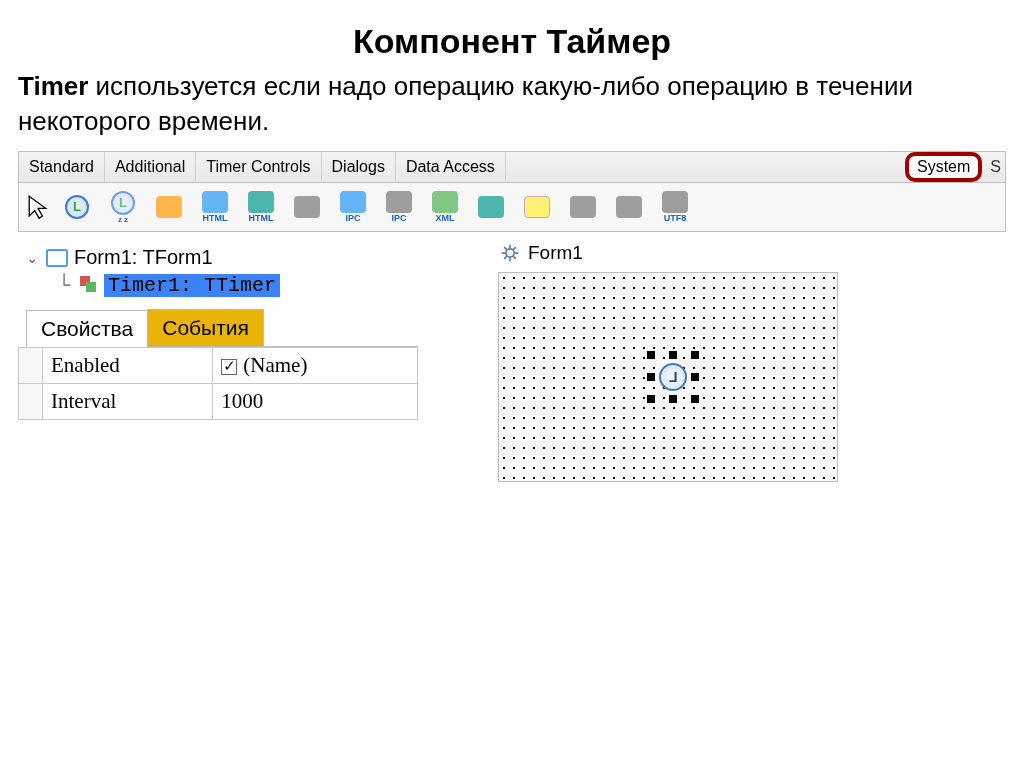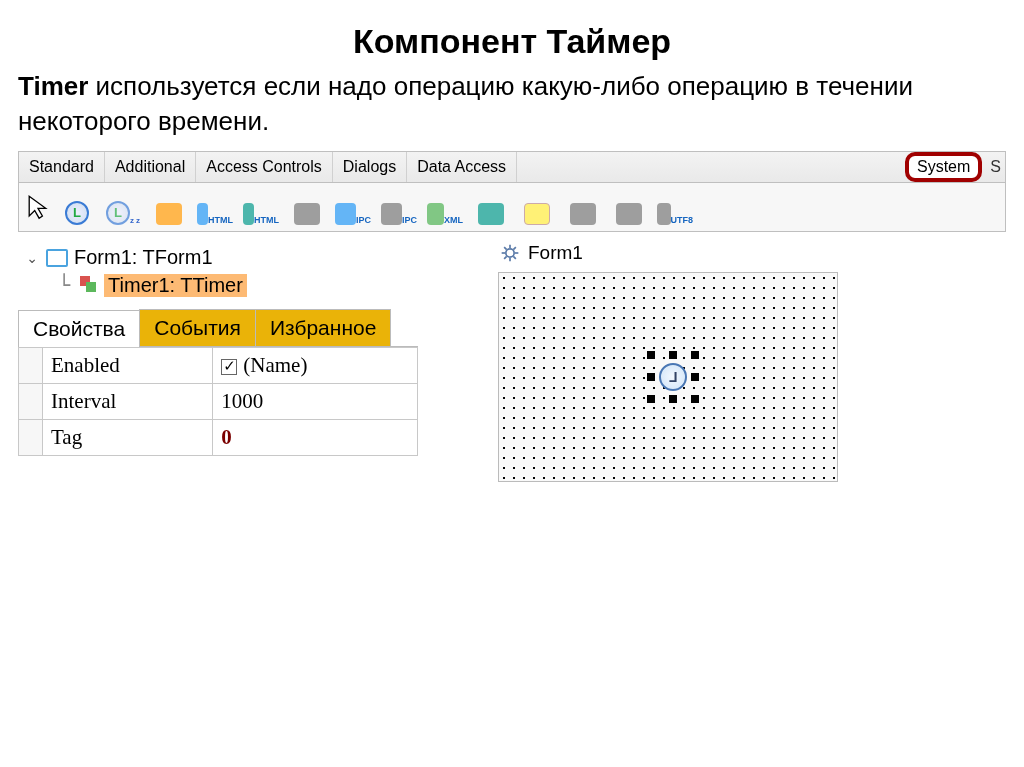--- a/index.html
+++ b/index.html
@@ -62,21 +62,21 @@
     border-left:1px solid #bfbfbf;
     border-right:1px solid #bfbfbf;
     border-bottom:1px solid #bfbfbf;
   }
   .cursor-icon {
     width: 22px; height: 26px;
     display:flex;align-items:center;justify-content:center;
   }
   .pico {
     width: 36px; height: 36px;
-    display:flex;flex-direction:row;align-items:flex-end;justify-content:center;
+    display:flex;flex-direction:column;align-items:center;justify-content:center;
     font-size:9px;
     font-weight:700;
     color:#1565c0;
   }
   .pico .shape { width:26px;height:22px;border-radius:4px;display:flex;align-items:center;justify-content:center;}
   .c-blue  .shape{background:#64b5f6;}
   .c-orange .shape{background:#ffb74d;}
   .c-gray  .shape{background:#9e9e9e;}
   .c-green .shape{background:#81c784;}
   .c-yellow .shape{background:#fff176;border:1px solid #caa;}
@@ -109,28 +109,29 @@
     width:16px;height:16px;display:flex;align-items:center;justify-content:center;font-size:14px;color:#555;
   }
   .form-icon{
     width:22px;height:18px;border:2px solid #4aa3df;background:#fff;border-radius:2px;
   }
   .block-icon{
     width:18px;height:18px;position:relative;
   }
   .block-icon:before{content:"";position:absolute;width:10px;height:10px;background:#d9534f;left:0;top:0;}
   .block-icon:after{content:"";position:absolute;width:10px;height:10px;background:#5cb85c;left:6px;top:6px;}
-  .tree .selected { background:#fdba74; padding:0 4px;}
+  .tree .selected { background:#3b82f6; padding:0 4px;font-family:Liberation Mono, monospace;}
   .tree-guide{color:#888;margin-right:4px;font-family:monospace;}
 
   
   .insp-tabs {
     display:flex;
     font-size:21px;
     border-bottom:1px solid #bbb;
+    margin-left:8px;
   }
   .insp-tabs .itab{
     padding:6px 14px;
     border:1px solid #bbb;
     border-bottom:none;
     background:#eab308;
     margin-right:-1px;
   }
   .insp-tabs .itab.active{
     background:#fff;
@@ -186,21 +187,21 @@
 
 <div class="slide">
   <h1>Компонент Таймер</h1>
   <p class="descr">
     <b>Timer</b><span> используется если надо операцию какую-либо операцию в течении некоторого времени.</span>
   </p>
 
   <div class="palette-tabs">
     <div class="tab">Standard</div>
     <div class="tab">Additional</div>
-    <div class="tab">Access Controls</div>
+    <div class="tab">Timer Controls</div>
     <div class="tab">Dialogs</div>
     <div class="tab">Data Access</div>
     <div class="system-highlight">System</div>
     <div class="trail">S</div>
   </div>
 
   <div class="palette-icons">
     <div class="cursor-icon">
       <svg viewBox="0 0 20 24">
           <path d="M2 2 L2 20 L7 15 L11 22 L14 20 L10 13 L17 13 Z" fill="#fff" stroke="#000" stroke-width="1.2"></path>
@@ -269,41 +270,35 @@
         <div class="tree-row child">
           <span class="tree-guide">└</span>
           <span class="block-icon"></span>
           <span class="selected">Timer1: TTimer</span>
         </div>
       </div>
 
       <div class="insp-tabs">
         <div class="itab active">Свойства</div>
         <div class="itab">События</div>
-        <div class="itab">Избранное</div>
       </div>
 
       <table class="props">
         <tbody>
             <tr>
           <td class="indent"></td>
           <td>Enabled</td>
           <td>
             <span class="chk checked"></span><span>(Name)</span>
           </td>
         </tr>
         <tr>
           <td class="indent"></td>
           <td>Interval</td>
           <td>1000</td>
-        </tr>
-        <tr>
-          <td class="indent"></td>
-          <td>Tag</td>
-          <td class="val-bold">0</td>
         </tr>
       </tbody>
         </table>
     </div>
 
     <div class="right-col">
       <div class="designer-header">
         <span class="gear">
           <svg viewBox="0 0 24 24">
               <circle cx="12" cy="12" r="5" fill="none" stroke="#5a7aa8" stroke-width="2"></circle>

